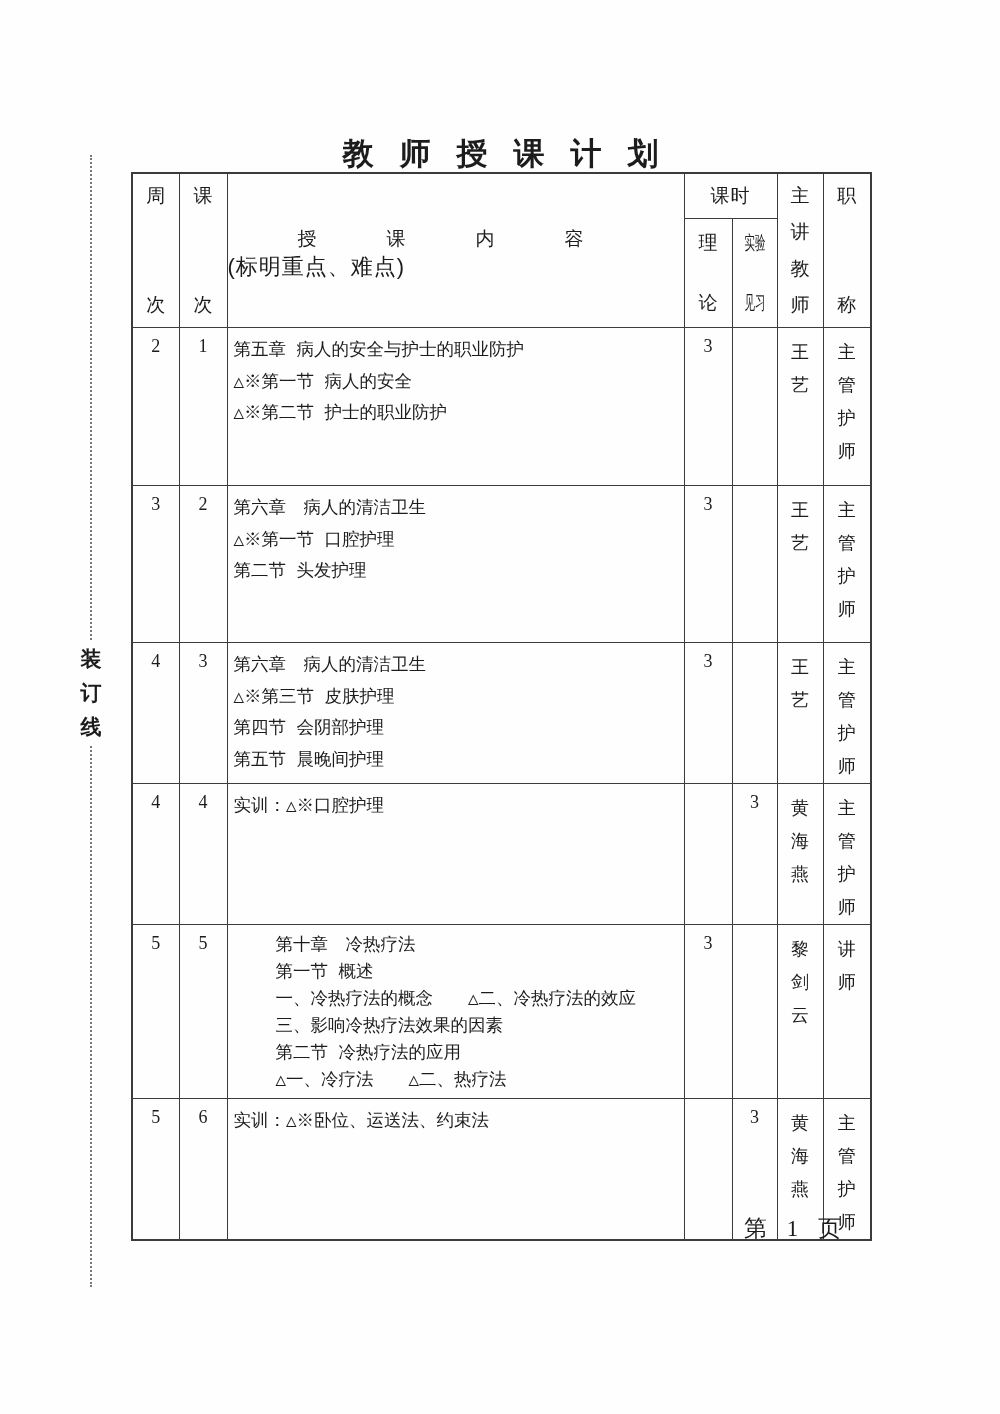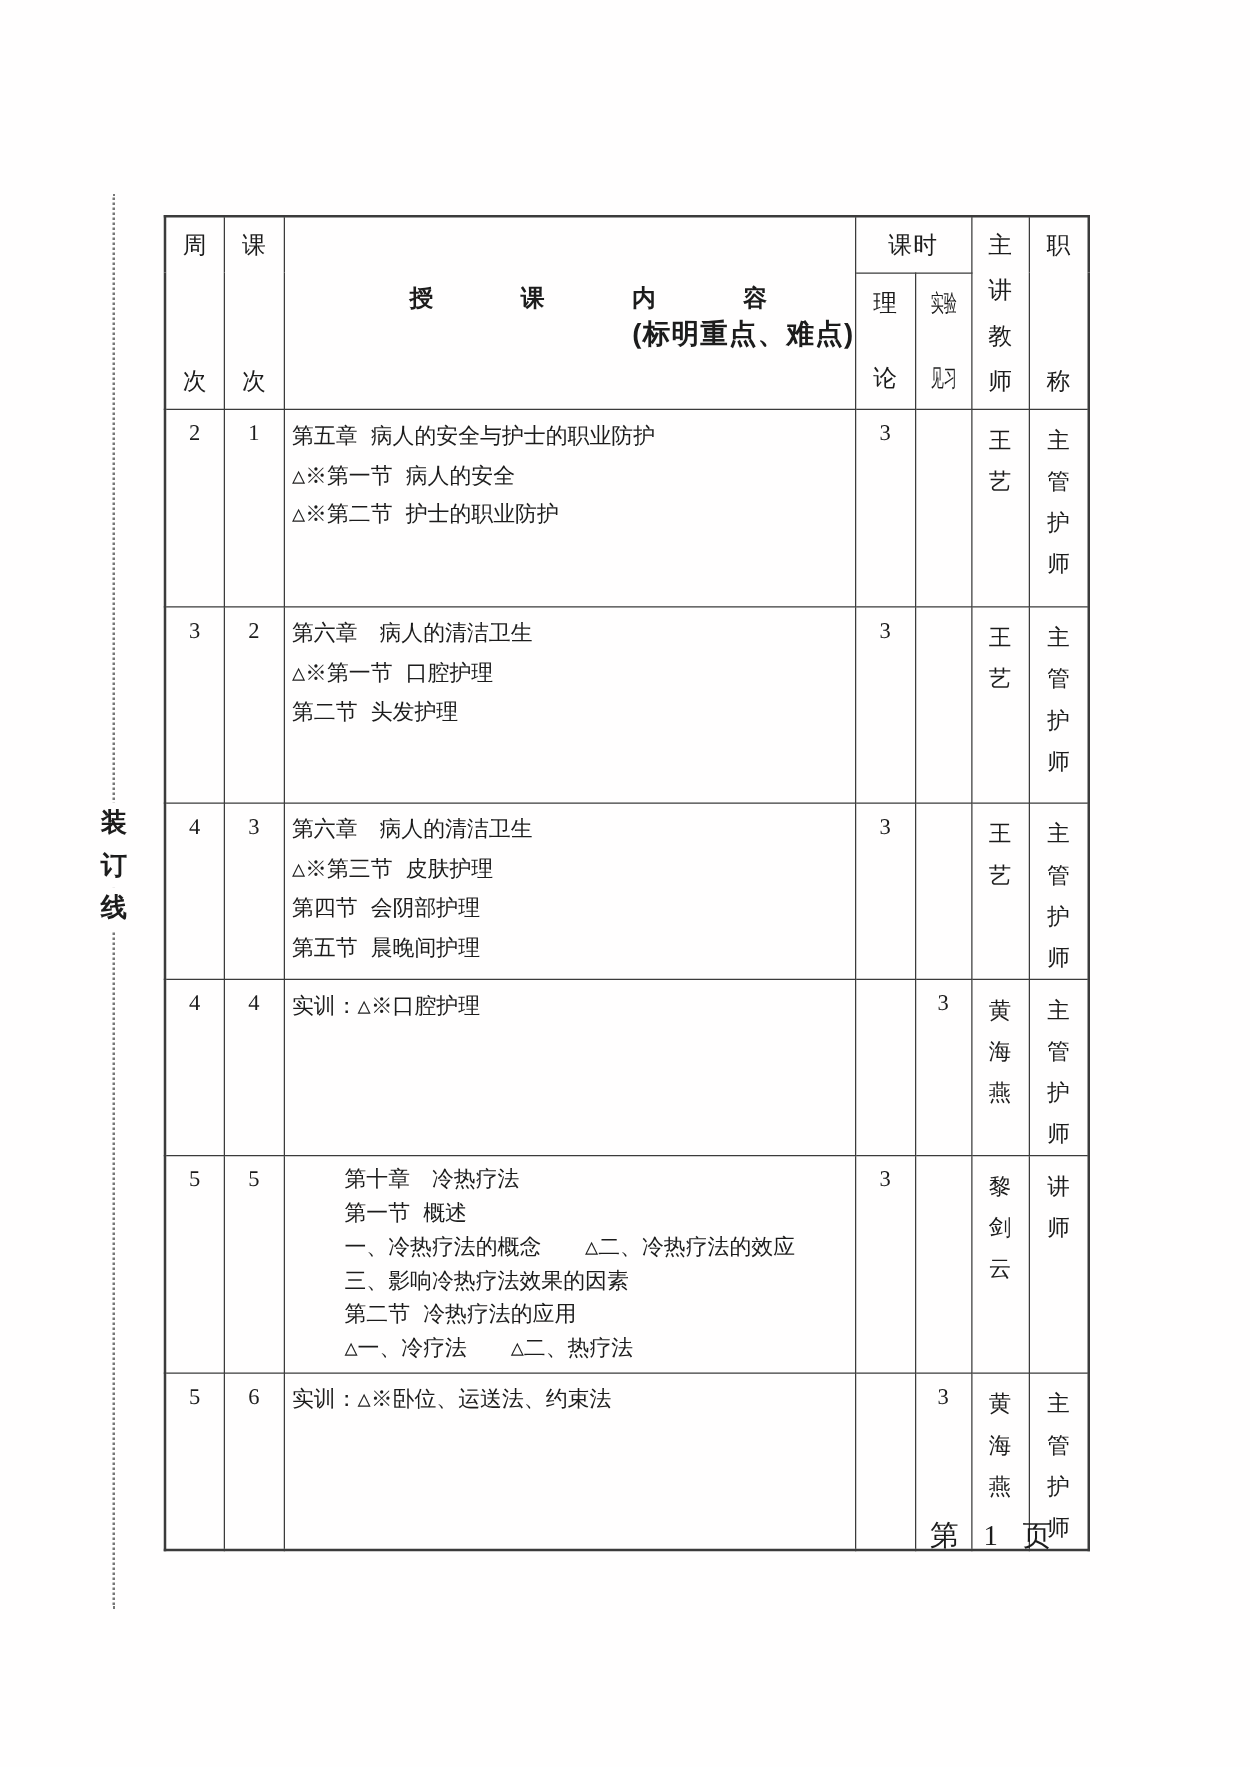--- a/index.html
+++ b/index.html
@@ -54,21 +54,21 @@
     height: 135px; margin: 9px 0;
     display: flex; flex-direction: column; justify-content: space-between; align-items: center;
   }
   .vcol-sub {
     height: 86px; margin: 11px 0 11px 0;
     display: flex; flex-direction: column; justify-content: space-between; align-items: center;
   }
   .vcol-even { justify-content: space-between; }
   .squeeze { display: inline-block; transform: scaleX(0.55); transform-origin: center; white-space: nowrap; }
 
-  .content-hdr { vertical-align: top; text-align: right; font-weight: bold; }
+  .content-hdr { vertical-align: top; text-align: left; }
   .content-hdr-line1 {
     margin-top: 52px; letter-spacing: 70px; padding-left: 70px; white-space: nowrap;
   }
   .content-hdr-line2 { font-size: 22px; letter-spacing: 1px; }
 
   
   tbody tr:nth-of-type(1) { height: 158px; }
   tbody tr:nth-of-type(2) { height: 157px; }
   tbody tr:nth-of-type(3) { height: 132px; }
   tbody tr:nth-of-type(4) { height: 114px; }
@@ -95,20 +95,21 @@
 
 <div class="page">
 
   <div class="binding-line"></div>
   <div class="binding-label">
       <span>装</span>
       <span>订</span>
       <span>线</span>
     </div>
 
+  <h1 class="doc-title">教师授课计划</h1>
 
   <table class="plan-table">
     <colgroup>
       <col style="width:47px">
         <col style="width:48px">
         <col style="width:457px">
       <col style="width:48px">
         <col style="width:45px">
         <col style="width:46px">
         <col style="width:48px">

